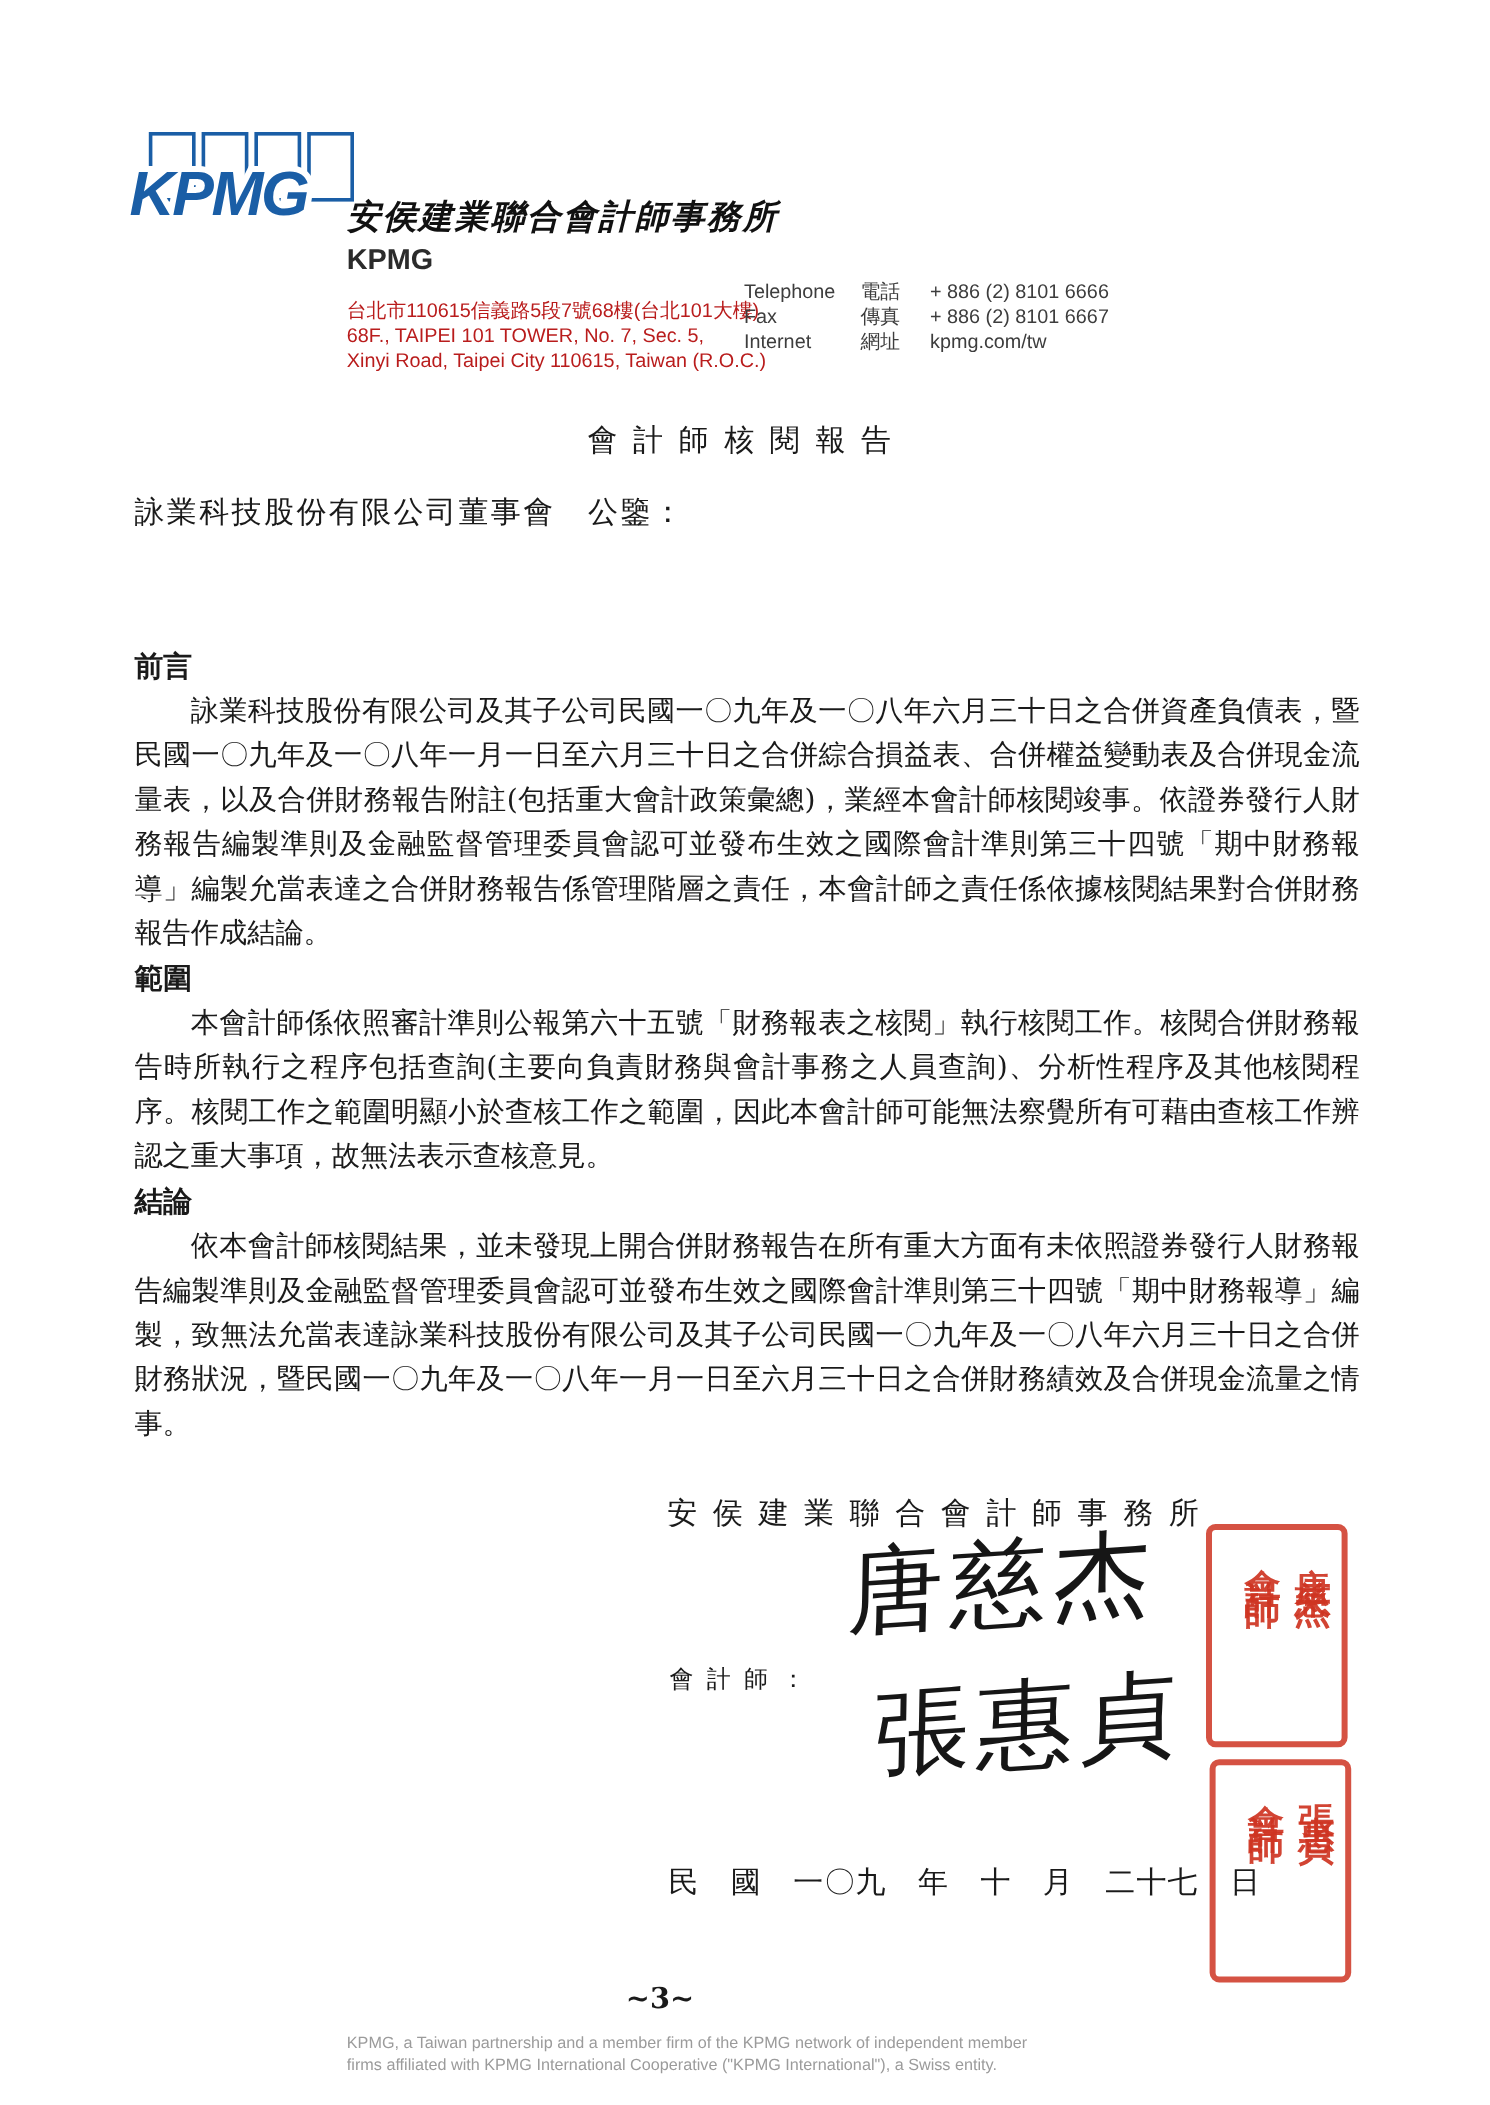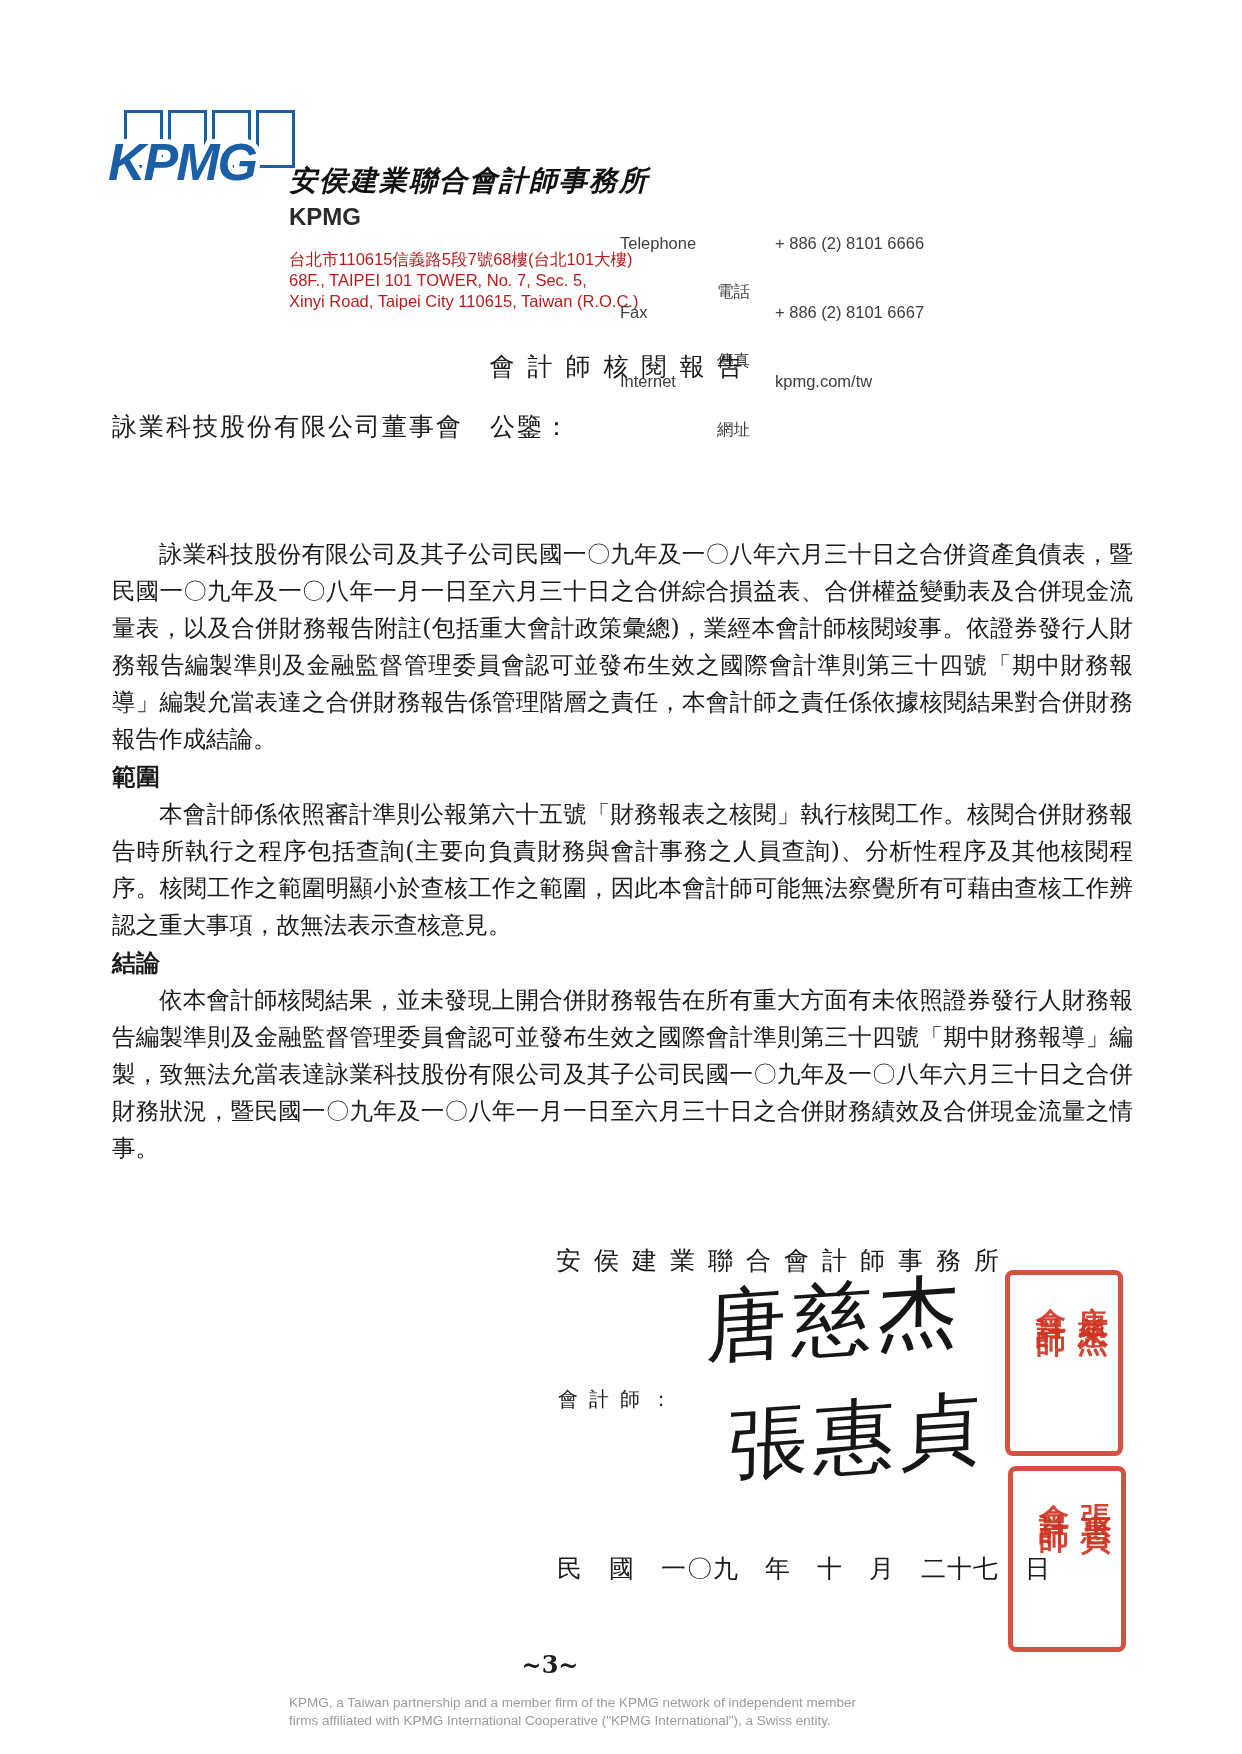--- a/index.html
+++ b/index.html
@@ -26,21 +26,21 @@
     font-size:28px; letter-spacing:2px; color:#111; white-space:nowrap;
   }
   .kpmg-en { font-family:"Liberation Sans", sans-serif; font-weight:bold; font-size:24px; color:#2b2b2b; margin-top:3px; }
   .addr { margin-top:18px; font-family:"Liberation Sans", sans-serif; font-size:16.5px; line-height:21px; color:#b91c1c; }
   .contact {
     position:absolute; left:620px; top:233px;
     font-family:"Liberation Sans", sans-serif; font-size:16.5px; line-height:21px; color:#3d3d3d;
   }
   .contact-row { display:flex; }
   .c-en { width:97px; }
-  .c-zh { width:58px;margin-top:48px; }
+  .c-zh { width:58px; }
   
   .doc-title {
     position:absolute; left:112px; top:350px; width:1021px; text-align:center;
     font-size:25px; font-weight:normal; letter-spacing:13px;
   }
   .addressee { position:absolute; left:112px; top:410px; font-size:25px; letter-spacing:2px; }
   
   .content {
     position:absolute; left:112px; top:536px; width:1021px;
     font-size:23.5px; line-height:37px; text-align:justify;
@@ -129,20 +129,21 @@
       <span class="c-val">kpmg.com/tw</span>
     </div>
   </div>
 
   <div class="doc-title">會計師核閱報告</div>
 
   <div class="addressee">詠業科技股份有限公司董事會　公鑒：</div>
 
   <main class="content">
     <section>
+      <h3>前言</h3>
       <p>詠業科技股份有限公司及其子公司民國一〇九年及一〇八年六月三十日之合併資產負債表，暨民國一〇九年及一〇八年一月一日至六月三十日之合併綜合損益表、合併權益變動表及合併現金流量表，以及合併財務報告附註(包括重大會計政策彙總)，業經本會計師核閱竣事。依證券發行人財務報告編製準則及金融監督管理委員會認可並發布生效之國際會計準則第三十四號「期中財務報導」編製允當表達之合併財務報告係管理階層之責任，本會計師之責任係依據核閱結果對合併財務報告作成結論。</p>
     </section>
     <section>
       <h3>範圍</h3>
       <p>本會計師係依照審計準則公報第六十五號「財務報表之核閱」執行核閱工作。核閱合併財務報告時所執行之程序包括查詢(主要向負責財務與會計事務之人員查詢)、分析性程序及其他核閱程序。核閱工作之範圍明顯小於查核工作之範圍，因此本會計師可能無法察覺所有可藉由查核工作辨認之重大事項，故無法表示查核意見。</p>
     </section>
     <section>
       <h3>結論</h3>
       <p>依本會計師核閱結果，並未發現上開合併財務報告在所有重大方面有未依照證券發行人財務報告編製準則及金融監督管理委員會認可並發布生效之國際會計準則第三十四號「期中財務報導」編製，致無法允當表達詠業科技股份有限公司及其子公司民國一〇九年及一〇八年六月三十日之合併財務狀況，暨民國一〇九年及一〇八年一月一日至六月三十日之合併財務績效及合併現金流量之情事。</p>
     </section>

